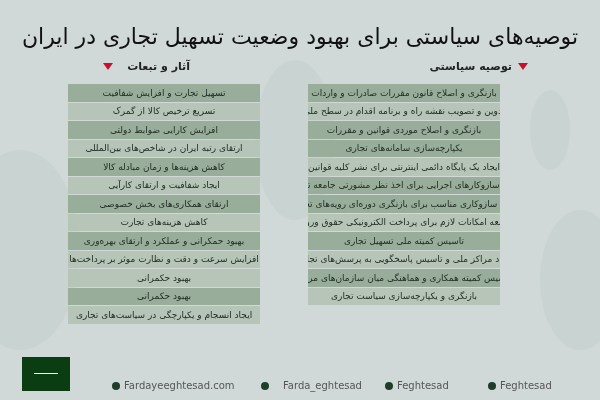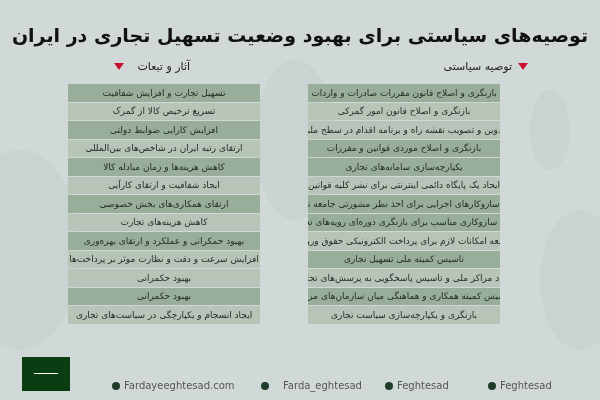--- a/index.html
+++ b/index.html
@@ -5,24 +5,24 @@
   html, body { margin:0; padding:0; }
   body {
     width:600px; height:400px; overflow:hidden;
     background:#d0d9d8;
     font-family:"DejaVu Sans", sans-serif;
     position:relative;
   }
   .bg-shape { position:absolute; border-radius:50%; background:rgba(190,205,203,0.45); }
   .title {
     position:absolute; left:0; top:24px; width:600px; text-align:center;
-    font-size:19px; font-weight:bold; color:#111; direction:rtl;
+    font-size:22px; font-weight:normal; color:#111; direction:rtl;
   }
   .col-head {
-    position:absolute; top:60px; direction:rtl; font-size:11px; font-weight:normal; color:#222;
+    position:absolute; top:60px; direction:rtl; font-size:11px; font-weight:bold; color:#222;
     display:flex; align-items:center; gap:6px;
   }
   .tri { width:0; height:0; border-left:5px solid transparent; border-right:5px solid transparent; border-top:7px solid #c8102e; display:inline-block; }
   .col { position:absolute; top:84px; width:192px; }
   .row {
     height:17.5px; margin-bottom:1px; display:flex; align-items:center; justify-content:center;
     direction:rtl; font-size:9px; color:#1e2a22; white-space:nowrap; overflow:hidden;
   }
   .row.dark { background:#98ae9a; }
   .row.light { background:#b6c5b8; }
@@ -49,21 +49,20 @@
   <span class="tri"></span>
   <span>توصیه سیاستی</span>
 </div>
 <div class="col-head" style="right:410px;">
   <span>آثار و تبعات</span>
   <span class="tri" style="margin-right:8px;"></span>
 </div>
 
 <div class="col" style="left:308px;">
   <div class="row dark">بازنگری و اصلاح قانون مقررات صادرات و واردات</div>
-  <div class="row light">بازنگری و اصلاح قانون امور گمرکی</div>
   <div class="row light">تدوین و تصویب نقشه راه و برنامه اقدام در سطح ملی</div>
   <div class="row dark">بازنگری و اصلاح موردی قوانین و مقررات</div>
   <div class="row dark">یکپارچه‌سازی سامانه‌های تجاری</div>
   <div class="row light">ایجاد یک پایگاه دائمی اینترنتی برای نشر کلیه قوانین</div>
   <div class="row dark">ایجاد سازوکارهای اجرایی برای اخذ نظر مشورتی جامعه تجاری</div>
   <div class="row dark">ایجاد سازوکاری مناسب برای بازنگری دوره‌ای رویه‌های تجاری</div>
   <div class="row light">توسعه امکانات لازم برای پرداخت الکترونیکی حقوق ورودی</div>
   <div class="row dark">تاسیس کمیته ملی تسهیل تجاری</div>
   <div class="row light">ایجاد مراکز ملی و تاسیس پاسخگویی به پرسش‌های تجاری</div>
   <div class="row dark">تاسیس کمیته همکاری و هماهنگی میان سازمان‌های مرزی</div>

